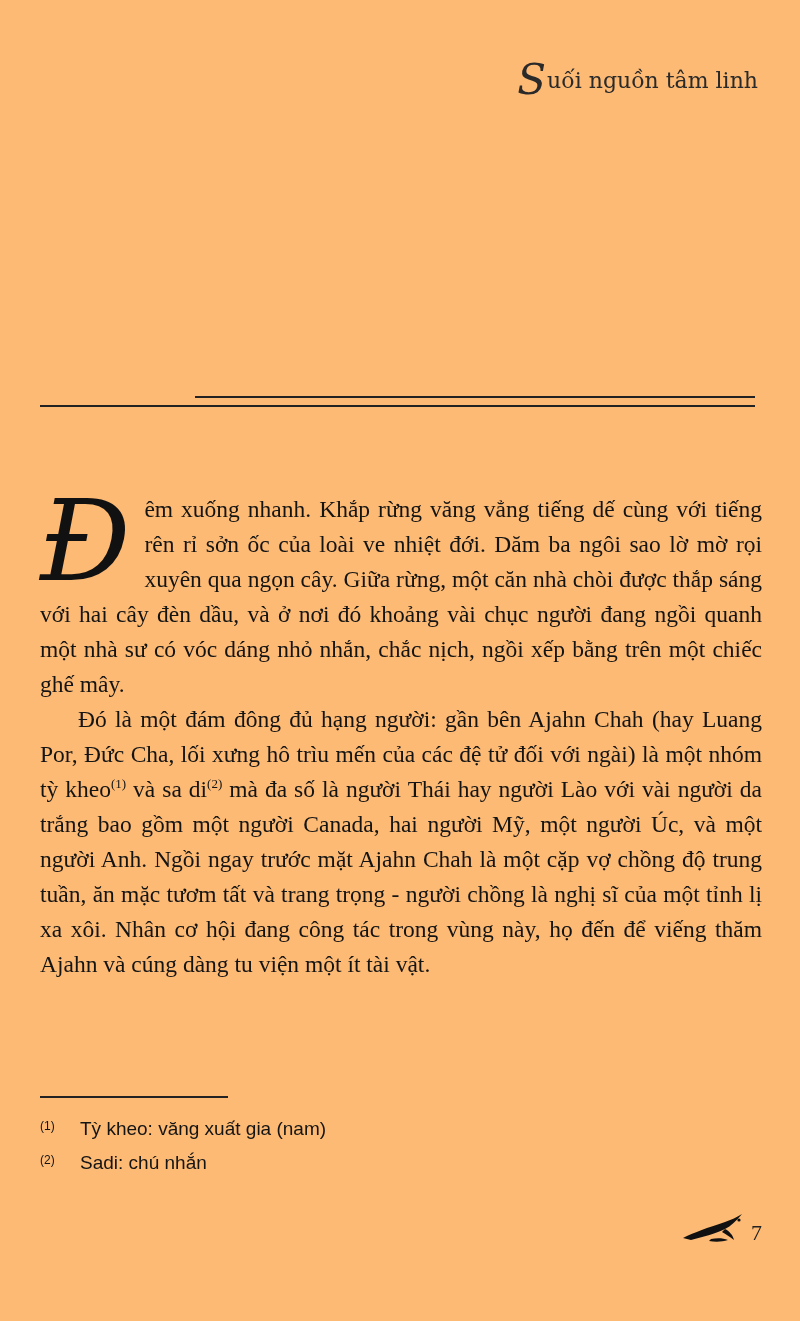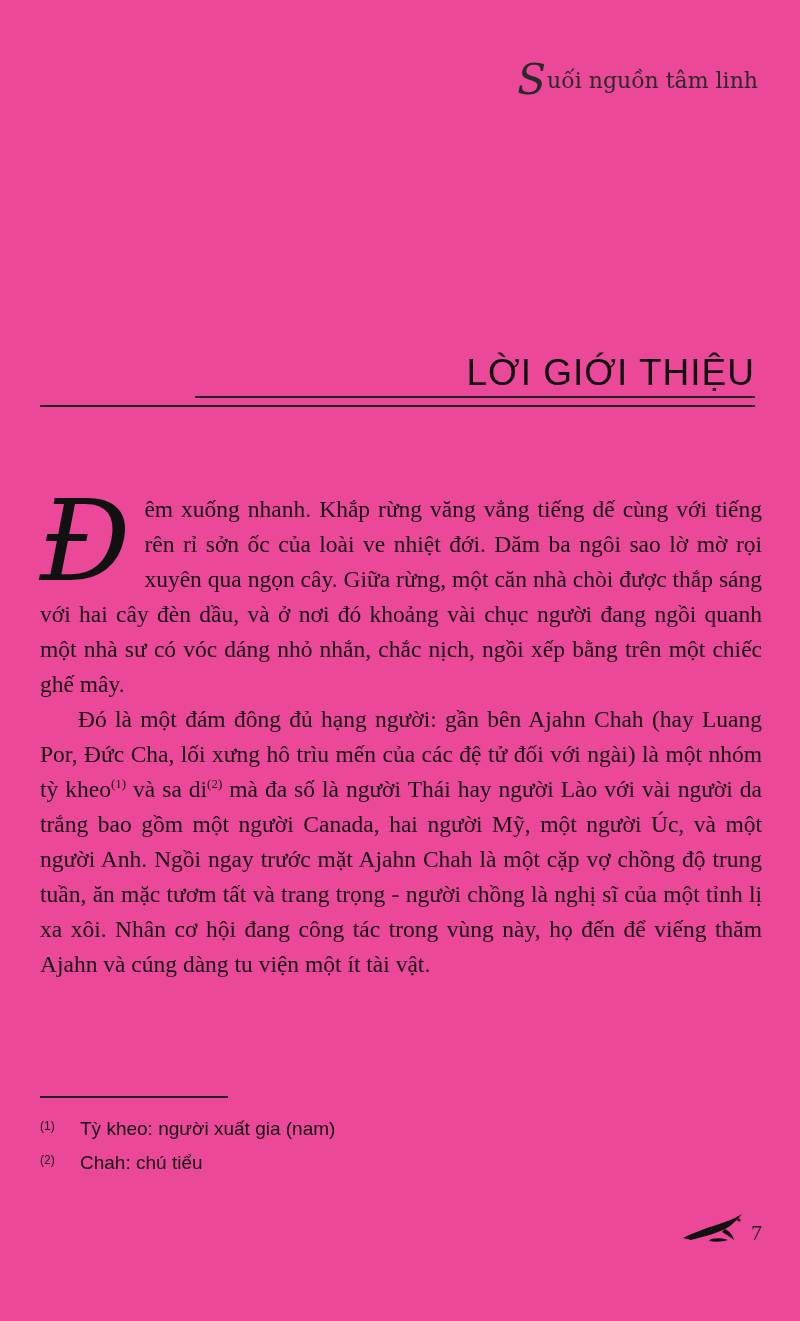--- a/index.html
+++ b/index.html
@@ -5,21 +5,21 @@
   html, body {
     margin: 0;
     padding: 0;
     background: #e8e8e8;
   }
   .page {
     position: relative;
     width: 800px;
     height: 1321px;
     margin: 0 auto;
-    background: #ec4899;
+    background: #fdba74;
     overflow: hidden;
     font-family: "Liberation Serif", serif;
     color: #1c1c1c;
   }
 
   
   .running-header {
     position: absolute;
     top: 68px;
     right: 42px;
@@ -146,42 +146,41 @@
 </style>
 </head>
 <body>
 
 <div class="page">
 
   <div class="running-header">
     <span class="running-initial">S</span><span>uối nguồn tâm linh</span>
   </div>
 
-  <div class="title-block">LỜI GIỚI THIỆU</div>
   <div class="title-rule-top"></div>
   <div class="title-rule-bottom"></div>
 
   <div class="body-text">
     <p class="para">
       <span class="drop-cap">Đ</span><span>êm xuống nhanh. Khắp rừng văng vẳng tiếng dế cùng với tiếng rên rỉ sởn ốc của loài ve nhiệt đới. Dăm ba ngôi sao lờ mờ rọi xuyên qua ngọn cây. Giữa rừng, một căn nhà chòi được thắp sáng với hai cây đèn dầu, và ở nơi đó khoảng vài chục người đang ngồi quanh một nhà sư có vóc dáng nhỏ nhắn, chắc nịch, ngồi xếp bằng trên một chiếc ghế mây.</span>
     </p>
     <p class="para">
       <span>Đó là một đám đông đủ hạng người: gần bên Ajahn Chah (hay Luang Por, Đức Cha, lối xưng hô trìu mến của các đệ tử đối với ngài) là một nhóm tỳ kheo</span><span class="fn-ref">(1)</span><span> và sa di</span><span class="fn-ref">(2)</span><span> mà đa số là người Thái hay người Lào với vài người da trắng bao gồm một người Canada, hai người Mỹ, một người Úc, và một người Anh. Ngồi ngay trước mặt Ajahn Chah là một cặp vợ chồng độ trung tuần, ăn mặc tươm tất và trang trọng - người chồng là nghị sĩ của một tỉnh lị xa xôi. Nhân cơ hội đang công tác trong vùng này, họ đến để viếng thăm Ajahn và cúng dàng tu viện một ít tài vật.</span>
     </p>
   </div>
 
   <div class="footnote-rule"></div>
   <div class="footnotes">
     <div class="footnote-item">
       <span class="footnote-marker">(1)</span>
-      <span class="footnote-text">Tỳ kheo: người xuất gia (nam)</span>
+      <span class="footnote-text">Tỳ kheo: văng xuất gia (nam)</span>
     </div>
     <div class="footnote-item">
       <span class="footnote-marker">(2)</span>
-      <span class="footnote-text">Chah: chú tiểu</span>
+      <span class="footnote-text">Sadi: chú nhắn</span>
     </div>
   </div>
 
   <div class="page-footer">
     <svg class="flourish-icon" viewBox="0 0 64 36" xmlns="http://www.w3.org/2000/svg">
       <path d="M2 26 C 14 20, 26 16, 44 10 C 50 8, 56 5, 61 2 C 55 9, 50 14, 44 17 C 36 21, 22 25, 10 28 Z" fill="#111"></path>
       <path d="M44 17 C 48 19, 52 23, 53 28 C 49 25, 45 22, 41 20 Z" fill="#111"></path>
       <path d="M30 27 C 36 26, 42 26, 47 28 C 41 30, 34 30, 28 29 Z" fill="#111"></path>
       <circle cx="58" cy="8" r="1.6" fill="#111"></circle>
     </svg>

